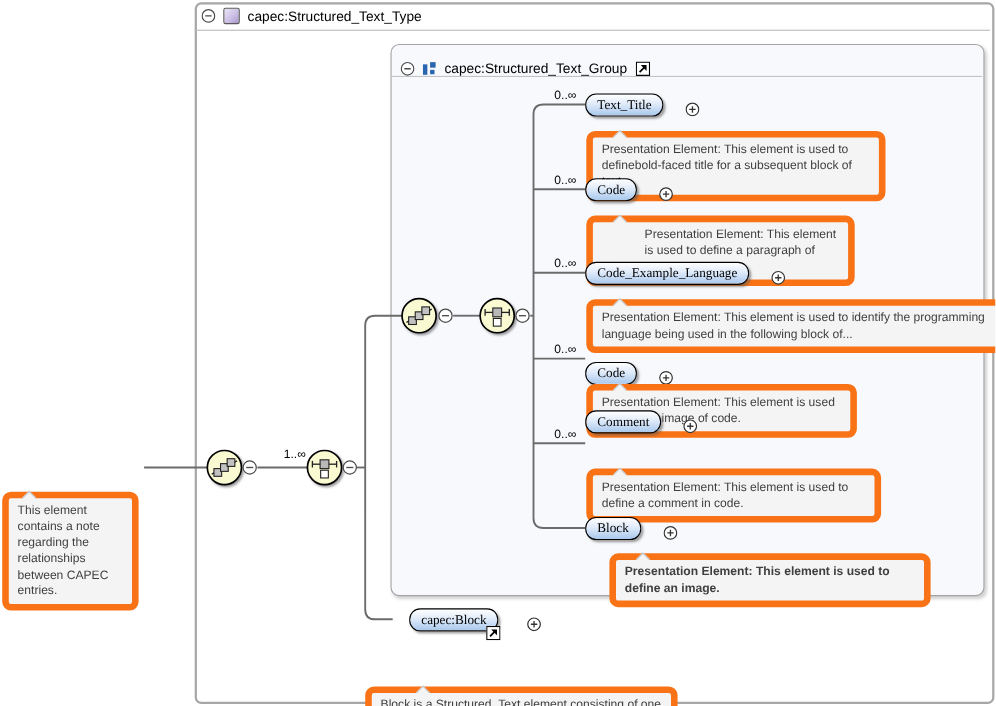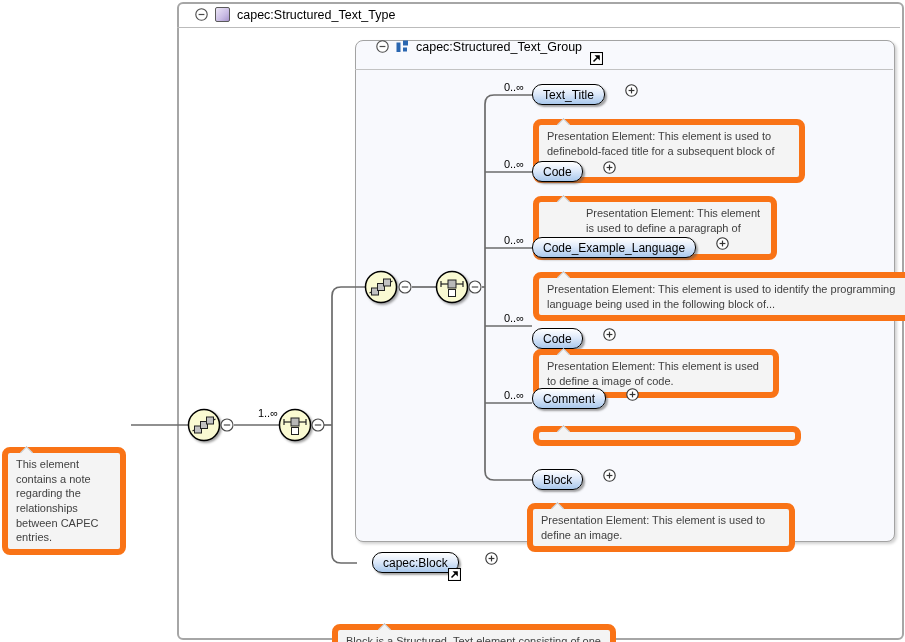--- a/index.html
+++ b/index.html
@@ -1,33 +1,33 @@
 <!DOCTYPE html>
 <html><head>
 <meta charset="utf-8">
 <style>
   html,body{margin:0;padding:0;background:#fff;}
   .stage{position:relative;width:905px;height:642px;background:#ffffff;overflow:hidden;
          font-family:"Liberation Sans","DejaVu Sans",sans-serif;}
   .box-outer{position:absolute;left:177px;top:2px;width:723px;height:634px;
              background:#ffffff;border:2px solid #a6a6a6;border-radius:6px;}
   .hdr-outer{position:absolute;left:177px;top:2px;width:723px;height:26px;
-             display:flex;align-items:center;gap:7px;padding-left:18px;box-sizing:border-box;
+             display:flex;align-items:center;gap:7px;padding-left:6px;box-sizing:border-box;
              border-bottom:1px solid #bbbbbb;}
   .box-inner{position:absolute;left:355px;top:40px;width:538px;height:500px;
              background:#f8f9fd;border:1.5px solid #a3a3a3;border-radius:8px;
              box-shadow:2px 2px 3px rgba(0,0,0,0.18);}
   .hdr-inner{position:absolute;left:355px;top:40px;width:538px;height:30px;
-             display:flex;align-items:flex-start;gap:7px;padding-left:21px;box-sizing:border-box;
+             display:flex;align-items:flex-end;gap:7px;padding-left:9px;box-sizing:border-box;
              border-bottom:1px solid #c3c3c3;}
   .hdr-title{font-size:12.5px;color:#000;white-space:nowrap;}
   .type-icon{width:13px;height:13px;border:1px solid #5a5a5a;border-radius:2px;
              background:linear-gradient(135deg,#ece6f6 0%,#c9bce4 60%,#a795cc 100%);}
   svg.overlay{position:absolute;left:0;top:0;pointer-events:none;}
-  .row{position:absolute;display:flex;align-items:flex-start;gap:20px;height:22px;}
+  .row{position:absolute;display:flex;align-items:flex-end;gap:20px;height:22px;font-family:Liberation Serif, serif;}
   .pill{display:flex;align-items:center;height:21px;padding:0 10px;box-sizing:border-box;
         font-size:12px;color:#000;white-space:nowrap;border:1.2px solid #000;border-radius:10px;
         background:linear-gradient(to bottom,#ffffff 0%,#dfeafa 45%,#a9c8ec 100%);
         box-shadow:2px 2px 2px rgba(90,90,90,0.55);position:relative;}
   .card-label{position:absolute;font-size:11px;color:#000;text-align:right;width:38px;}
   .tooltip{position:absolute;background:#f4f4f4;border:6px solid #f97316;border-radius:8px;
            padding:4px 8px;font-size:11px;line-height:1.33;color:#3f3f3f;
            box-sizing:border-box;}
   .notch{position:absolute;top:-5px;width:8px;height:8px;background:#f4f4f4;
          border-left:1px solid #c4c4c4;border-top:1px solid #c4c4c4;transform:rotate(45deg);}
@@ -207,41 +207,42 @@
       <line x1="3.6" y1="6.5" x2="9.4" y2="6.5" stroke="#333" stroke-width="1.2"></line>
       <line x1="6.5" y1="3.6" x2="6.5" y2="9.4" stroke="#333" stroke-width="1.2"></line>
     </svg>
   </div>
   <div class="tooltip" style="left:533px;top:349px;width:246px;">
     <span class="notch" style="left:20px;"></span>
     <span>Presentation Element: This element is used to define a image of code.</span>
   </div>
 
   <div class="card-label" style="left:486px;top:389px;">0..∞</div>
-  <div class="row" style="left:532px;top:388px;">
+  <div class="row" style="left:532px;top:372px;">
     <span class="pill">Comment</span>
     <svg width="13" height="13">
       <circle cx="6.5" cy="6.5" r="5.7" fill="#fff" stroke="#333" stroke-width="1.1"></circle>
       <line x1="3.6" y1="6.5" x2="9.4" y2="6.5" stroke="#333" stroke-width="1.2"></line>
       <line x1="6.5" y1="3.6" x2="6.5" y2="9.4" stroke="#333" stroke-width="1.2"></line>
     </svg>
   </div>
   <div class="tooltip" style="left:533px;top:426px;width:268px;">
     <span class="notch" style="left:20px;"></span>
+    <span>Presentation Element: This element is used to define a comment in code.</span>
   </div>
 
   <div class="row" style="left:532px;top:469px;">
     <span class="pill">Block</span>
     <svg width="13" height="13">
       <circle cx="6.5" cy="6.5" r="5.7" fill="#fff" stroke="#333" stroke-width="1.1"></circle>
       <line x1="3.6" y1="6.5" x2="9.4" y2="6.5" stroke="#333" stroke-width="1.2"></line>
       <line x1="6.5" y1="3.6" x2="6.5" y2="9.4" stroke="#333" stroke-width="1.2"></line>
     </svg>
   </div>
-  <div class="tooltip" style="left:527px;top:503px;width:268px;">
+  <div class="tooltip" style="left:554px;top:503px;width:292px;font-weight:bold;">
     <span class="notch" style="left:20px;"></span>
     <span>Presentation Element: This element is used to define an image.</span>
   </div>
 
   <div class="row" style="left:372px;top:552px;">
     <span class="pill">
       <span>capec:Block</span>
       <svg class="jump-overlay" width="13" height="13">
         <rect x="0.5" y="0.5" width="12" height="12" fill="#fff" stroke="#000" stroke-width="1.1"></rect>
         <line x1="3.5" y1="9.5" x2="7.5" y2="5.5" stroke="#000" stroke-width="1.6"></line>

